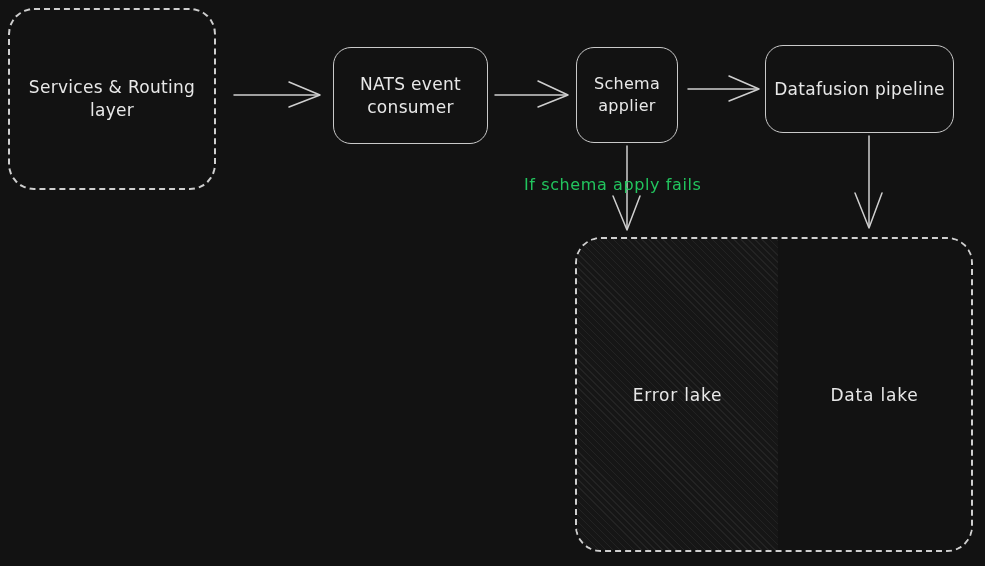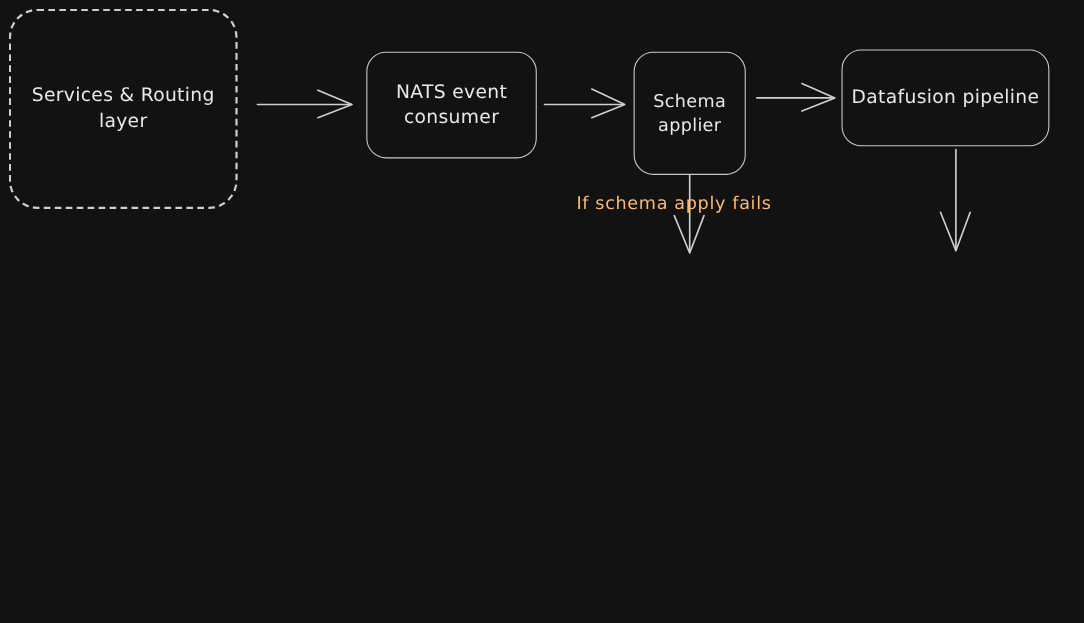--- a/index.html
+++ b/index.html
@@ -82,21 +82,21 @@
   .lake-label {
     position: relative;
     z-index: 2;
     font-size: 17px;
     letter-spacing: 0.8px;
   }
 
   
   .edge-label {
     position: absolute;
-    color: #fdba74;
+    color: #22c55e;
     font-size: 16px;
     letter-spacing: 0.6px;
     white-space: nowrap;
   }
 
   
   #arrows {
     position: absolute;
     left: 0;
     top: 0;
@@ -154,25 +154,33 @@
   <div class="node node-solid" id="node-nats" style="left:333px; top:47px; width:155px; height:97px;">
     <span class="node-label">NATS event
 consumer</span>
   </div>
 
   <div class="node node-dashed" id="node-services" style="left:8px; top:8px; width:208px; height:182px;">
     <span class="node-label">Services &amp; Routing
 layer</span>
   </div>
 
-  <div class="node node-solid" id="node-schema" style="left:576px; top:47px; width:102px; height:112px;">
+  <div class="node node-solid" id="node-schema" style="left:576px; top:47px; width:102px; height:96px;">
     <span class="node-label">Schema
 applier</span>
   </div>
 
   <div class="node node-solid" id="node-datafusion" style="left:765px; top:45px; width:189px; height:88px;">
     <span class="node-label">Datafusion pipeline</span>
   </div>
 
   <div class="edge-label" id="label-schema-fail" style="left:524px; top:175px;">If schema apply fails</div>
 
+  <div id="lakes-container">
+    <div class="lake" id="lake-error">
+      <span class="lake-label">Error lake</span>
+    </div>
+    <div class="lake" id="lake-data">
+      <span class="lake-label">Data lake</span>
+    </div>
+  </div>
 
 </div>
 
 </body></html>

